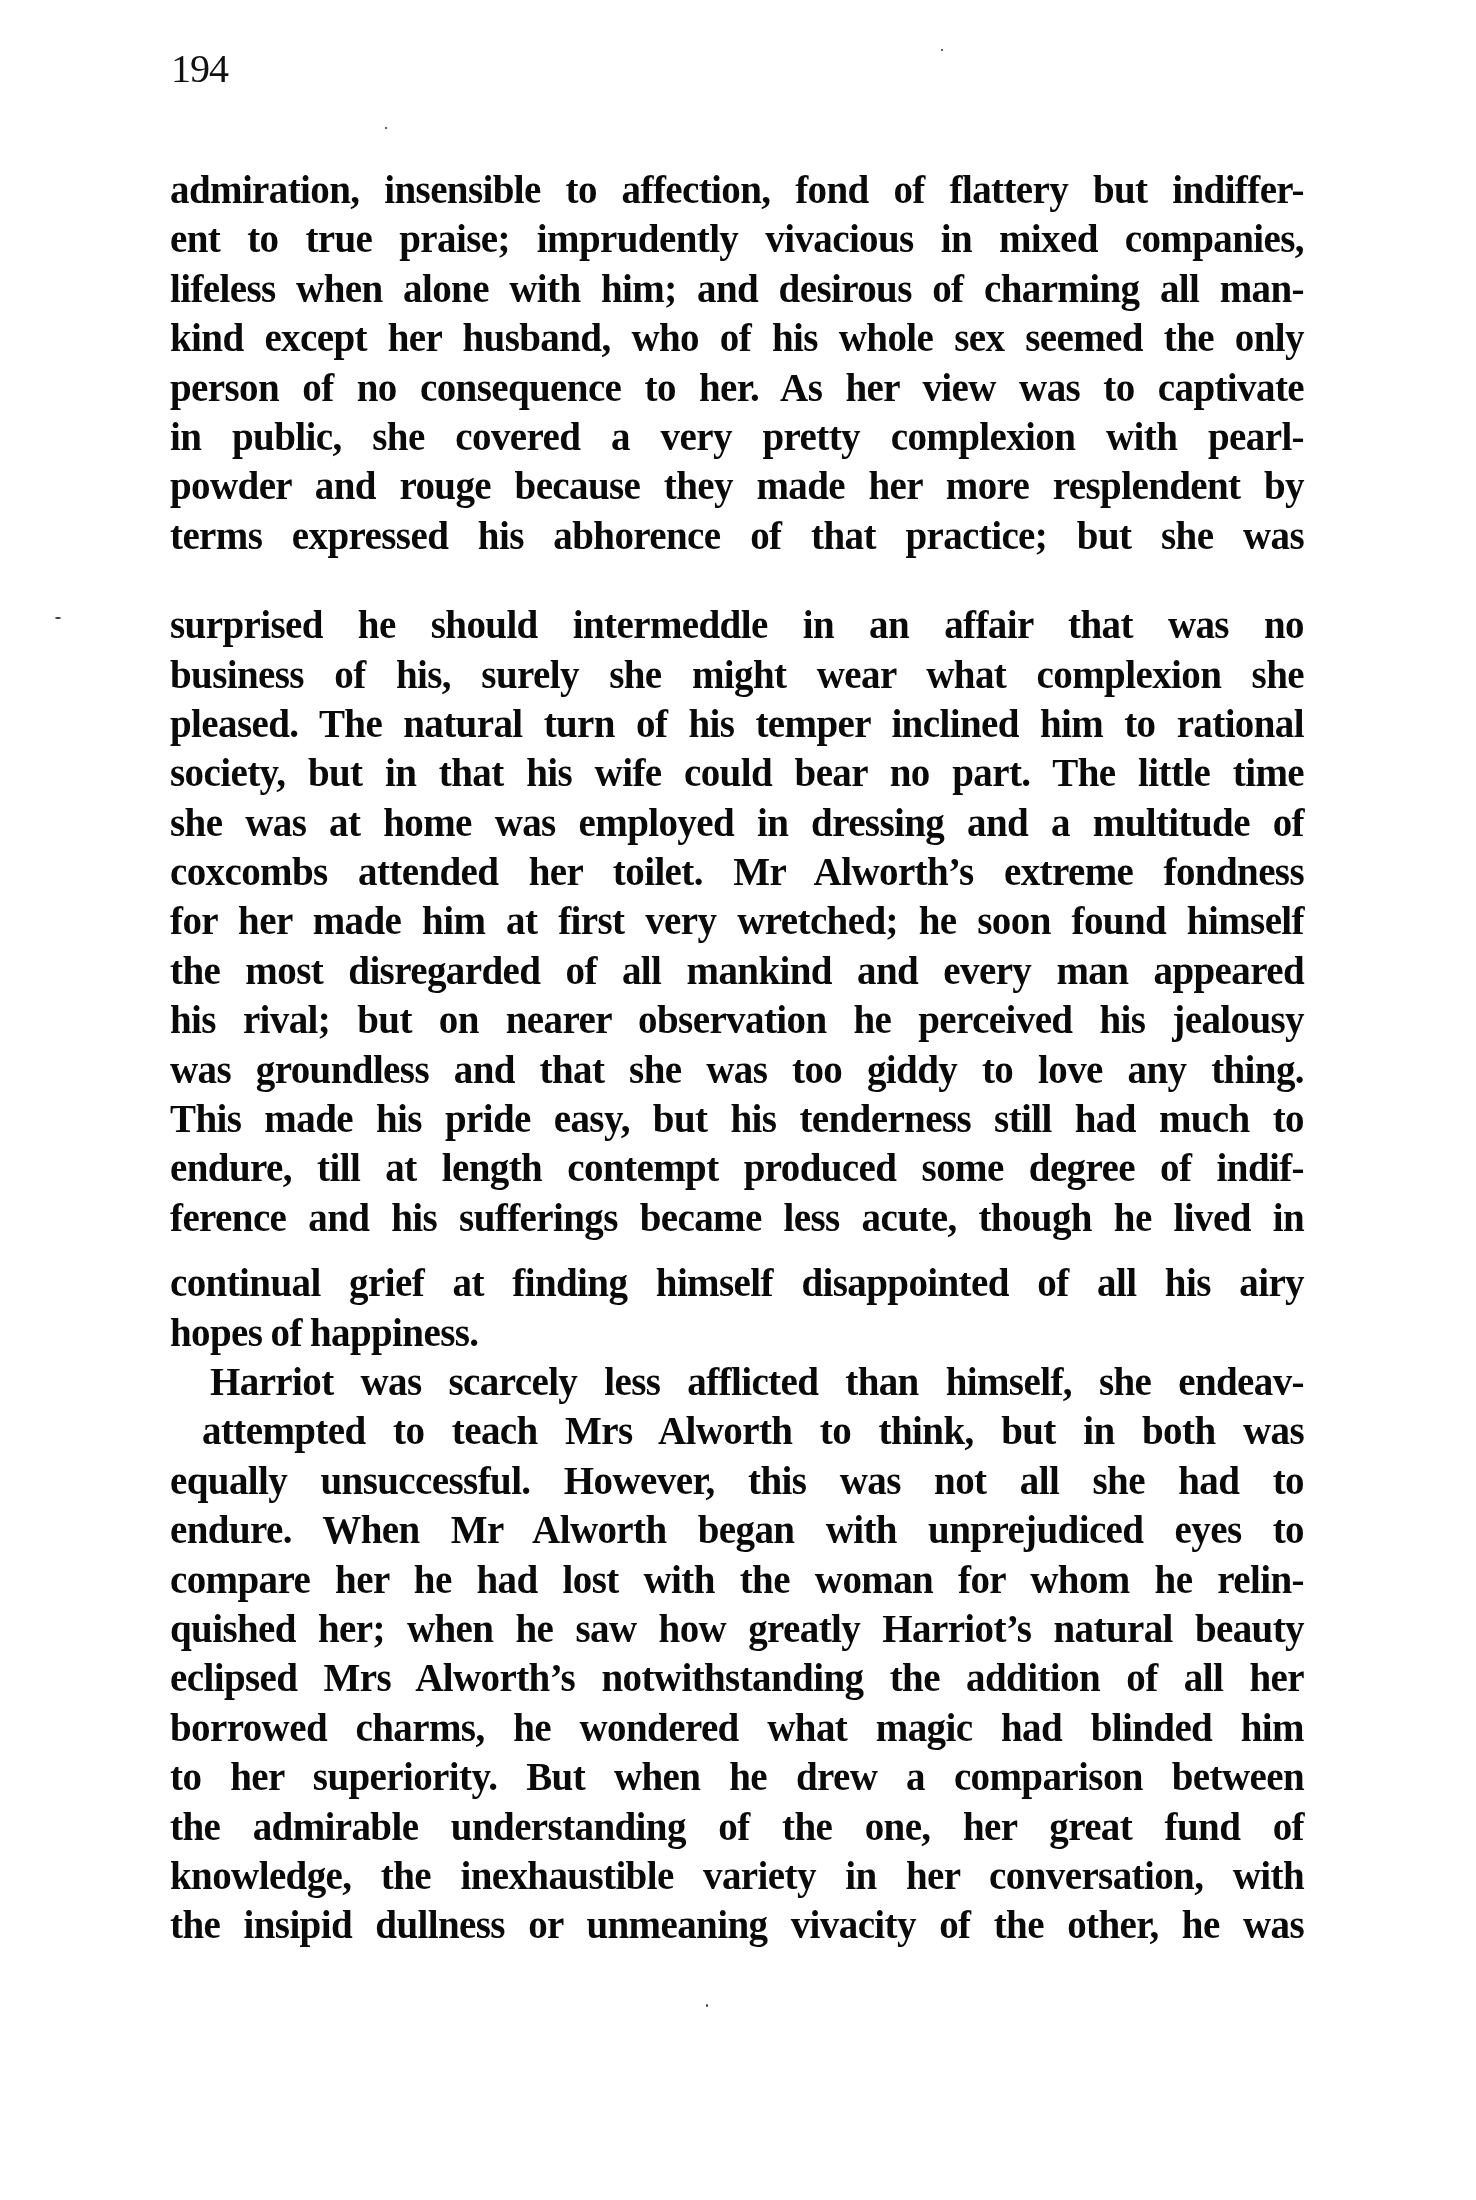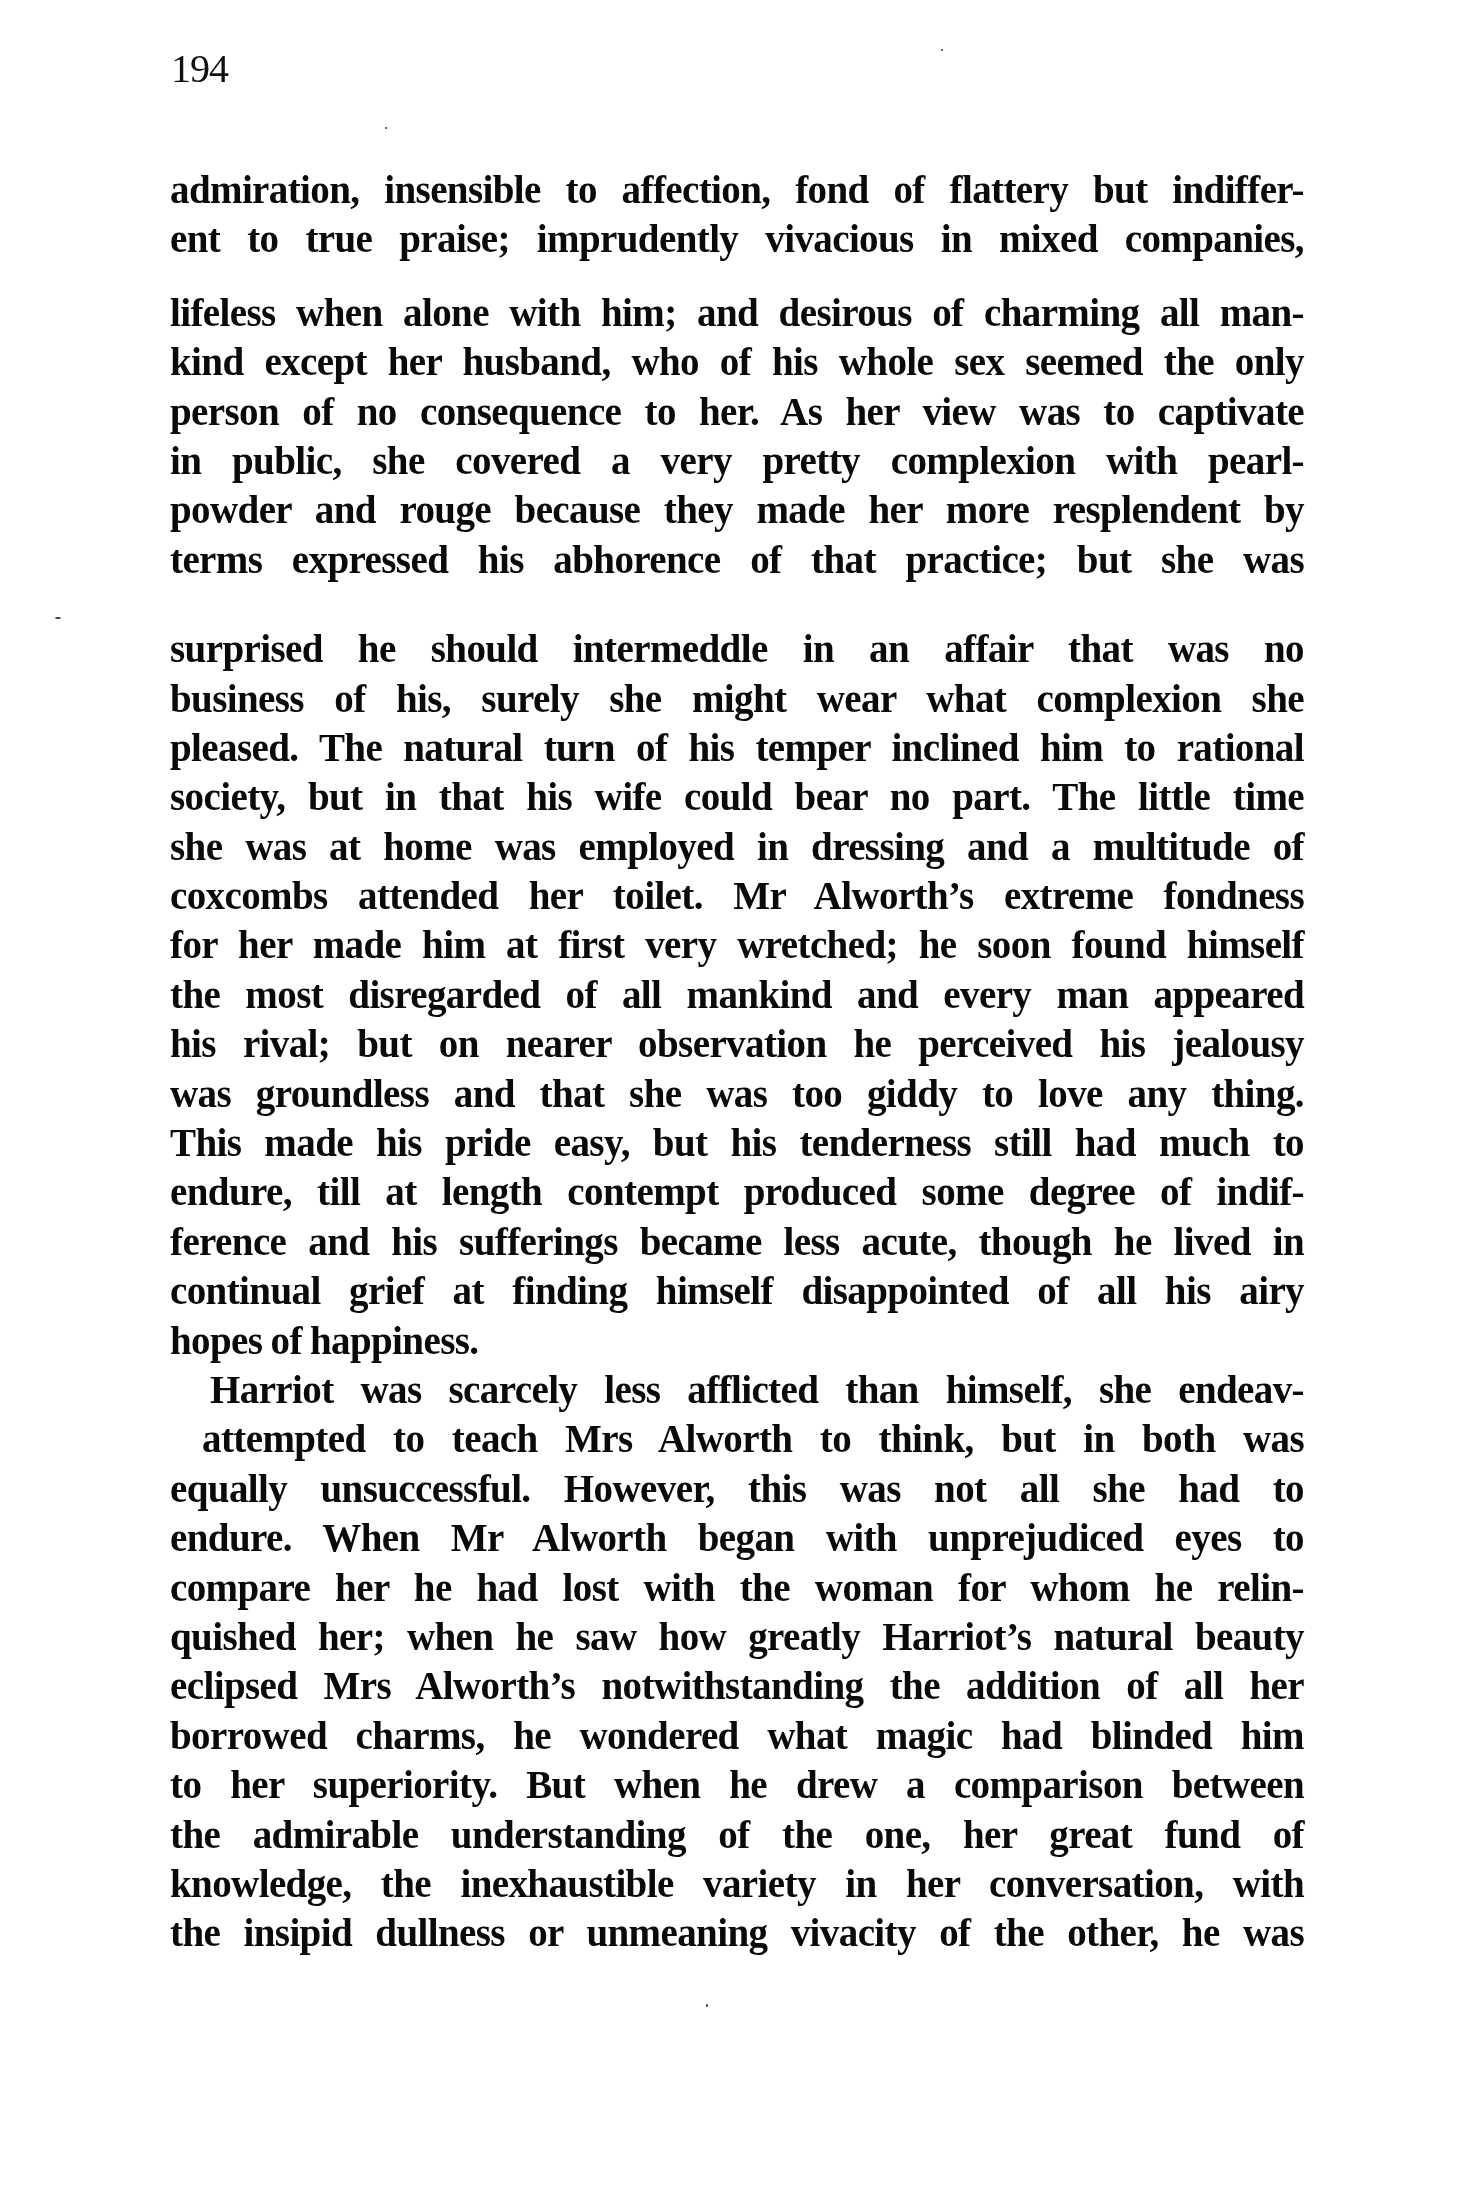--- a/index.html
+++ b/index.html
@@ -29,40 +29,40 @@
 </style>
 </head>
 <body>
 
 <div class="page">
   <div class="page-number">194</div>
 
   <div class="text-block">
     <span class="line" style="white-space: normal; margin-top: 16px;">admiration, insensible to affection, fond of flattery but indiffer-</span>
     <span class="line" style="white-space: normal;">ent to true praise; imprudently vivacious in mixed companies,</span>
-    <span class="line" style="white-space: normal; margin-top: 24px;">lifeless when alone with him; and desirous of charming all man-</span>
+    <span class="line" style="white-space: normal;">lifeless when alone with him; and desirous of charming all man-</span>
     <span class="line" style="white-space: normal;">kind except her husband, who of his whole sex seemed the only</span>
     <span class="line" style="white-space: normal;">person of no consequence to her. As her view was to captivate</span>
     <span class="line" style="white-space: normal;">in public, she covered a very pretty complexion with pearl-</span>
     <span class="line" style="white-space: normal;">powder and rouge because they made her more resplendent by</span>
     <span class="line" style="white-space: normal;">terms expressed his abhorence of that practice; but she was</span>
     <span class="line" style="white-space: normal; margin-top: 40px;">surprised he should intermeddle in an affair that was no</span>
     <span class="line" style="white-space: normal;">business of his, surely she might wear what complexion she</span>
     <span class="line" style="white-space: normal;">pleased. The natural turn of his temper inclined him to rational</span>
     <span class="line" style="white-space: normal;">society, but in that his wife could bear no part. The little time</span>
     <span class="line" style="white-space: normal;">she was at home was employed in dressing and a multitude of</span>
     <span class="line" style="white-space: normal;">coxcombs attended her toilet. Mr Alworth’s extreme fondness</span>
     <span class="line" style="white-space: normal;">for her made him at first very wretched; he soon found himself</span>
     <span class="line" style="white-space: normal;">the most disregarded of all mankind and every man appeared</span>
     <span class="line" style="white-space: normal;">his rival; but on nearer observation he perceived his jealousy</span>
     <span class="line" style="white-space: normal;">was groundless and that she was too giddy to love any thing.</span>
     <span class="line" style="white-space: normal;">This made his pride easy, but his tenderness still had much to</span>
     <span class="line" style="white-space: normal;">endure, till at length contempt produced some degree of indif-</span>
     <span class="line" style="white-space: normal;">ference and his sufferings became less acute, though he lived in</span>
-    <span class="line" style="white-space: normal;">continual grief at finding himself disappointed of all his airy</span>
+    <span class="line" style="white-space: normal; margin-top: 16px;">continual grief at finding himself disappointed of all his airy</span>
     <span class="line last" style="white-space: normal;">hopes of happiness.</span>
     <span class="line indent" style="white-space: normal;">Harriot was scarcely less afflicted than himself, she endeav-</span>
     <span class="line" style="white-space: normal; margin-left: 32px;">attempted to teach Mrs Alworth to think, but in both was</span>
     <span class="line" style="white-space: normal;">equally unsuccessful. However, this was not all she had to</span>
     <span class="line" style="white-space: normal;">endure. When Mr Alworth began with unprejudiced eyes to</span>
     <span class="line" style="white-space: normal;">compare her he had lost with the woman for whom he relin-</span>
     <span class="line" style="white-space: normal;">quished her; when he saw how greatly Harriot’s natural beauty</span>
     <span class="line" style="white-space: normal;">eclipsed Mrs Alworth’s notwithstanding the addition of all her</span>
     <span class="line" style="white-space: normal;">borrowed charms, he wondered what magic had blinded him</span>
     <span class="line" style="white-space: normal;">to her superiority. But when he drew a comparison between</span>

